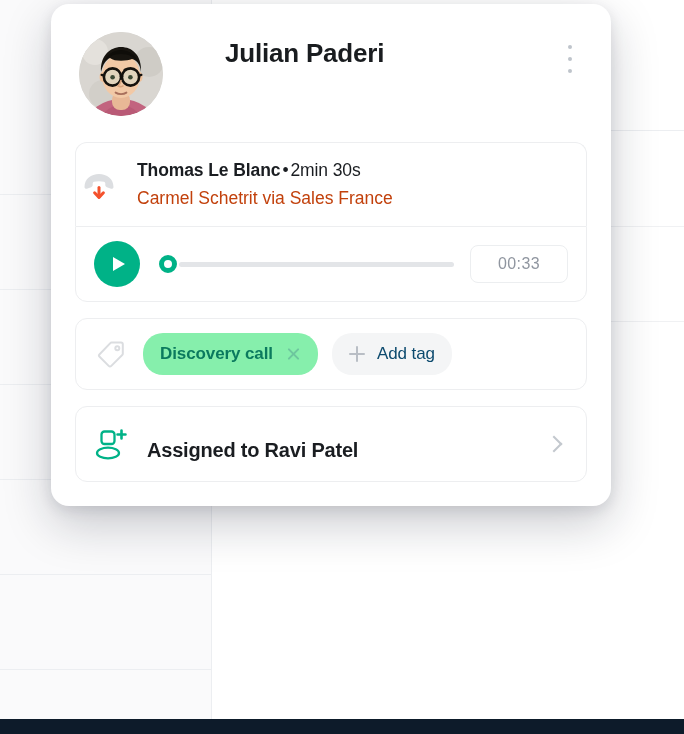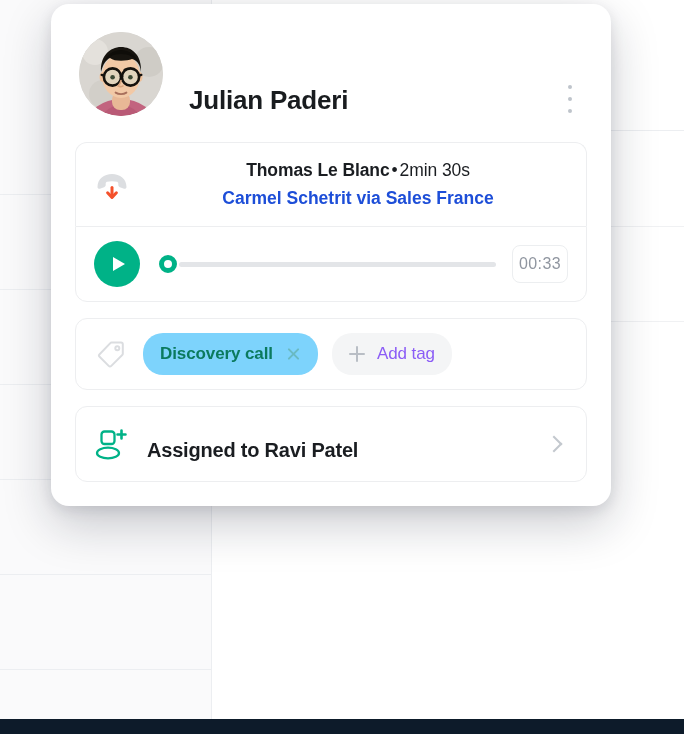--- a/index.html
+++ b/index.html
@@ -112,22 +112,23 @@
     background: #ffffff;
     box-shadow: 0 18px 48px rgba(16, 24, 40, 0.22),
                 0 4px 14px rgba(16, 24, 40, 0.10);
     padding: 26px 24px 24px 24px;
     z-index: 10;
   }
 
   
   #card-header {
     display: flex;
-    align-items: flex-end;
+    align-items: flex-start;
     padding: 2px 4px 0 4px;
+    gap: 36px;
   }
 
   #avatar {
     width: 84px;
     height: 84px;
     border-radius: 50%;
     flex: 0 0 auto;
     overflow: hidden;
     position: relative;
     background: #d8d6d2;
@@ -178,24 +179,23 @@
   .card-section {
     border: 1px solid #edeef0;
     border-radius: 12px;
     background: #ffffff;
   }
 
   #call-section {
     margin-top: 26px;
     display: flex;
     align-items: center;
-    padding: 17px 20px 17px 17px;
+    padding: 17px 20px 17px 4px;
     border-radius: 12px 12px 0 0;
     border-bottom: none;
-    text-align: center;
   }
 
   #call-icon {
     width: 38px;
     height: 38px;
     flex: 0 0 auto;
     margin-right: 19px;
     position: relative;
   }
 
@@ -205,24 +205,23 @@
     font-size: 17.5px;
     color: #1a1d21;
     font-weight: 700;
     letter-spacing: -0.1px;
   }
   #call-title .sep { font-weight: 400; padding: 0 2px; }
   #call-title .dur { font-weight: 400; color: #1a1d21; }
 
   #call-sub {
     font-size: 17.5px;
-    color: #1d4ed8;
+    color: #c2410c;
     margin-top: 7px;
     letter-spacing: 0px;
-    font-weight: bold;
   }
 
   
   #player-section {
     display: flex;
     align-items: center;
     padding: 14px 18px 14px 18px;
     border-radius: 0 0 12px 12px;
   }
 
@@ -271,21 +270,21 @@
     border-radius: 3px;
     background: #e3e5e8;
     margin-left: 2px;
     cursor: pointer;
   }
 
   #duration-box {
     flex: 0 0 auto;
     border: 1px solid #eceef0;
     border-radius: 8px;
-    padding: 9px 6px;
+    padding: 9px 27px;
     font-size: 16px;
     color: #9096a0;
     letter-spacing: 0.4px;
   }
 
   
   #tags-section {
     margin-top: 16px;
     display: flex;
     align-items: center;
@@ -305,21 +304,21 @@
     border-radius: 20px;
     font-size: 17px;
     font-weight: 700;
     padding: 11px 17px;
     cursor: pointer;
     border: none;
     letter-spacing: -0.1px;
   }
 
   #tag-discovery {
-    background: #7dd3fc;
+    background: #86efac;
     color: #0b7a5e;
     margin-right: 14px;
   }
   #tag-discovery .x {
     margin-left: 13px;
     width: 15px;
     height: 15px;
     position: relative;
     display: inline-block;
     opacity: .55;
@@ -331,21 +330,21 @@
     left: 0; top: 6px;
     width: 15px; height: 2px;
     background: #5aa593;
     border-radius: 2px;
   }
   #tag-discovery .x::before { transform: rotate(45deg); }
   #tag-discovery .x::after  { transform: rotate(-45deg); }
 
   #tag-add {
     background: #f4f5f6;
-    color: #8b5cf6;
+    color: #0c4a6e;
     font-weight: 400;
     justify-content: center;
   }
   #tag-add .plus {
     margin-right: 12px;
     width: 16px;
     height: 16px;
     position: relative;
     display: inline-block;
   }

